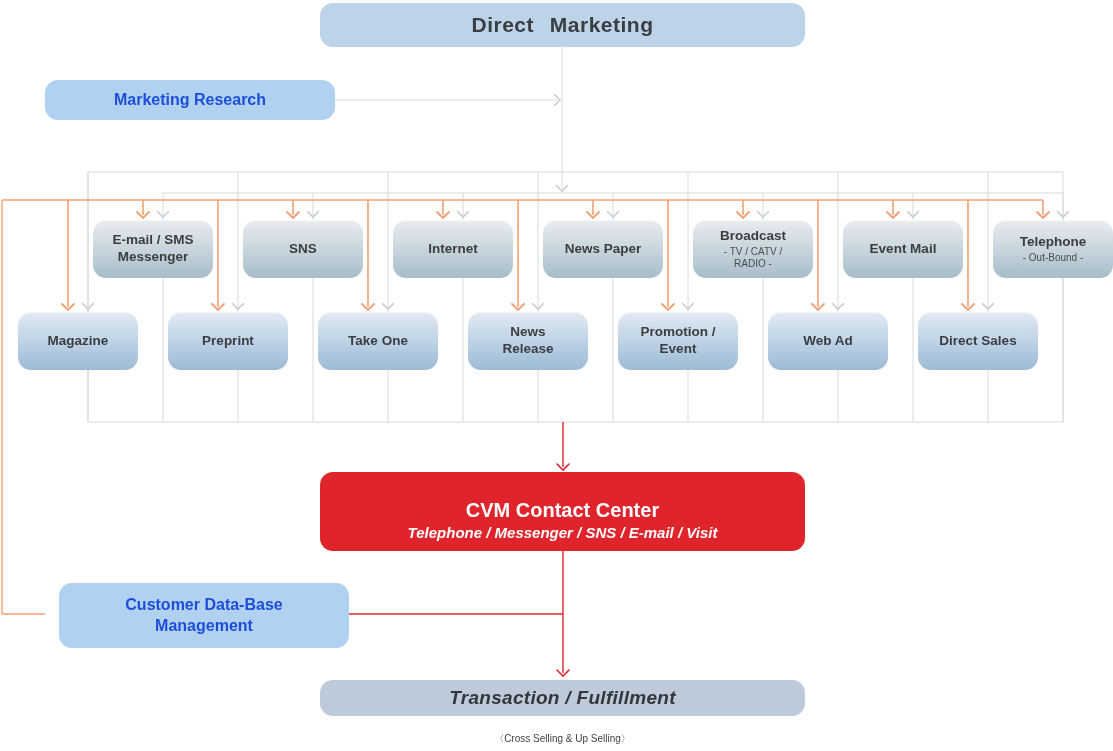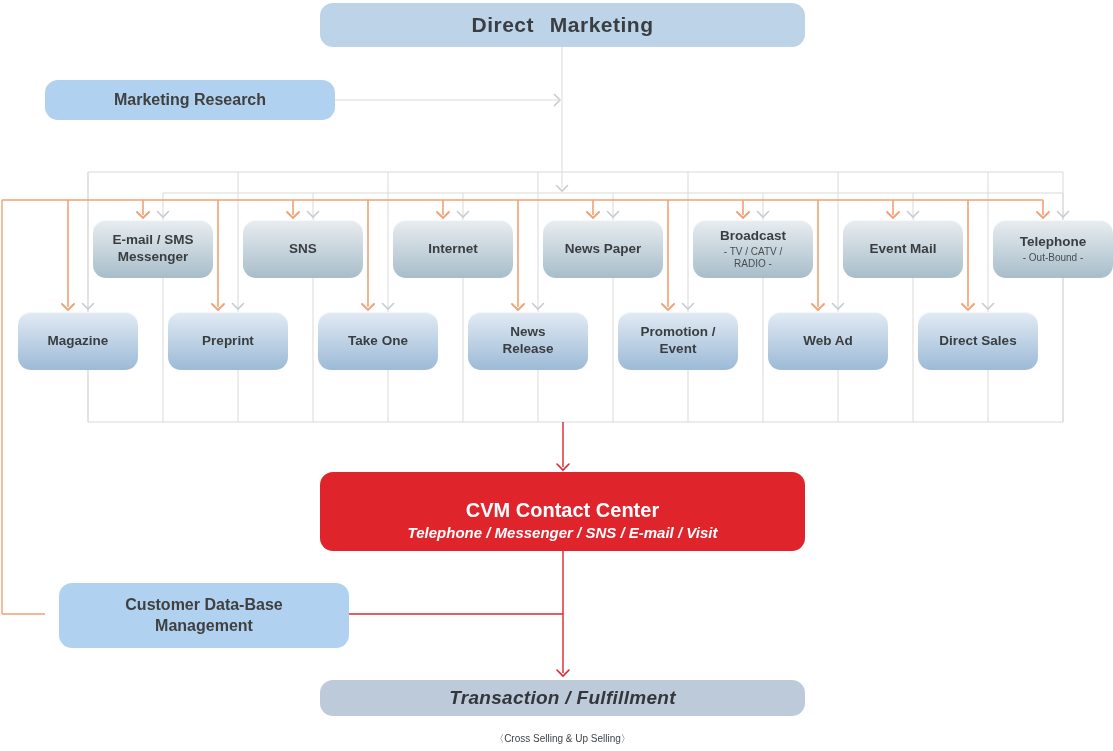--- a/index.html
+++ b/index.html
@@ -6,21 +6,21 @@
   .canvas{
     position:relative;width:1113px;height:751px;background:#ffffff;overflow:hidden;
     font-family:"Liberation Sans","DejaVu Sans",sans-serif;
   }
   #wires{position:absolute;left:0;top:0;z-index:0;}
   .node{position:absolute;z-index:1;display:flex;flex-direction:column;align-items:center;justify-content:center;text-align:center;border-radius:13px;}
   .hdr{
     left:320px;top:3px;width:485px;height:44px;background:#bcd3e8;
     font-size:21px;font-weight:bold;color:#3a3e42;letter-spacing:0.5px;word-spacing:0.45em;
   }
-  .sideblue{background:#b0d2f0;color:#404040;font-size:16px;font-weight:600;line-height:1.3;white-space:pre-line;}
+  .sideblue{background:#b0d2f0;color:#1d4ed8;font-size:16px;font-weight:600;line-height:1.3;white-space:pre-line;}
   .mr{left:45px;top:80px;width:290px;height:40px;}
   .cdb{left:59px;top:583px;width:290px;height:65px;}
   .ch{
     width:120px;height:58px;color:#3a3e41;
     font-size:13.5px;font-weight:600;line-height:1.25;
     box-shadow:inset 0 1px 0 rgba(255,255,255,0.65);
   }
   .r1{top:220px;background:linear-gradient(180deg,#e9edf0 0%,#a7bdca 100%);}
   .r2{top:312px;background:linear-gradient(180deg,#e2ebf4 0%,#9cbad7 100%);}
   .ch-label{white-space:pre-line;}

